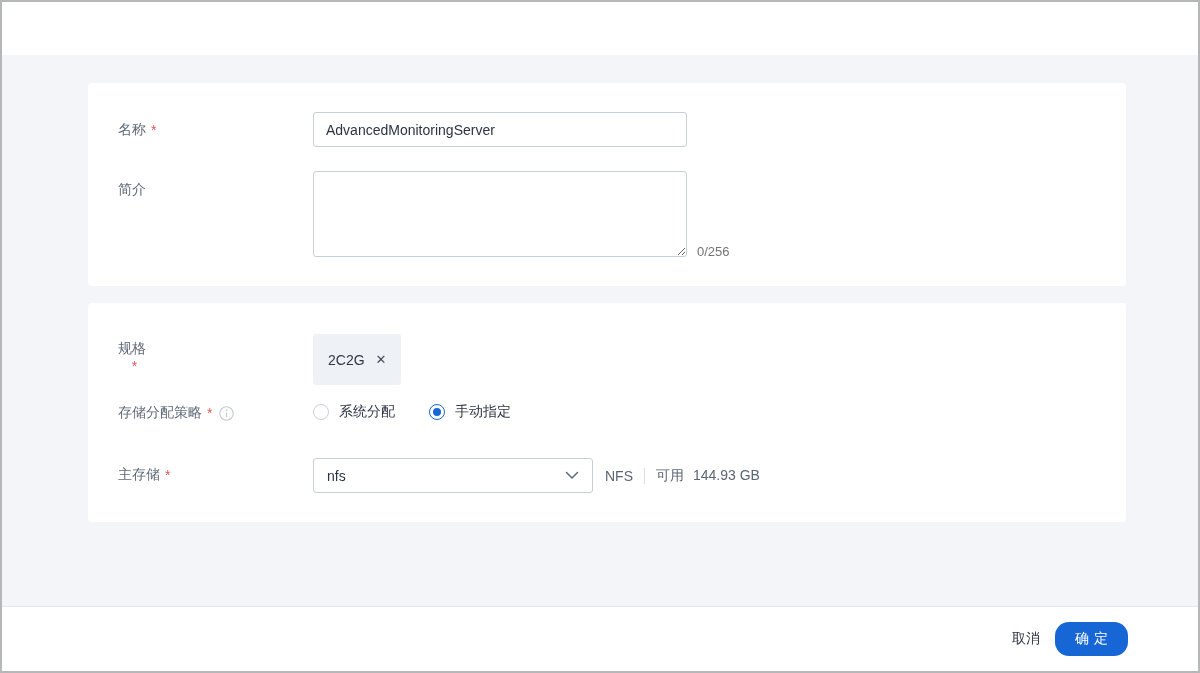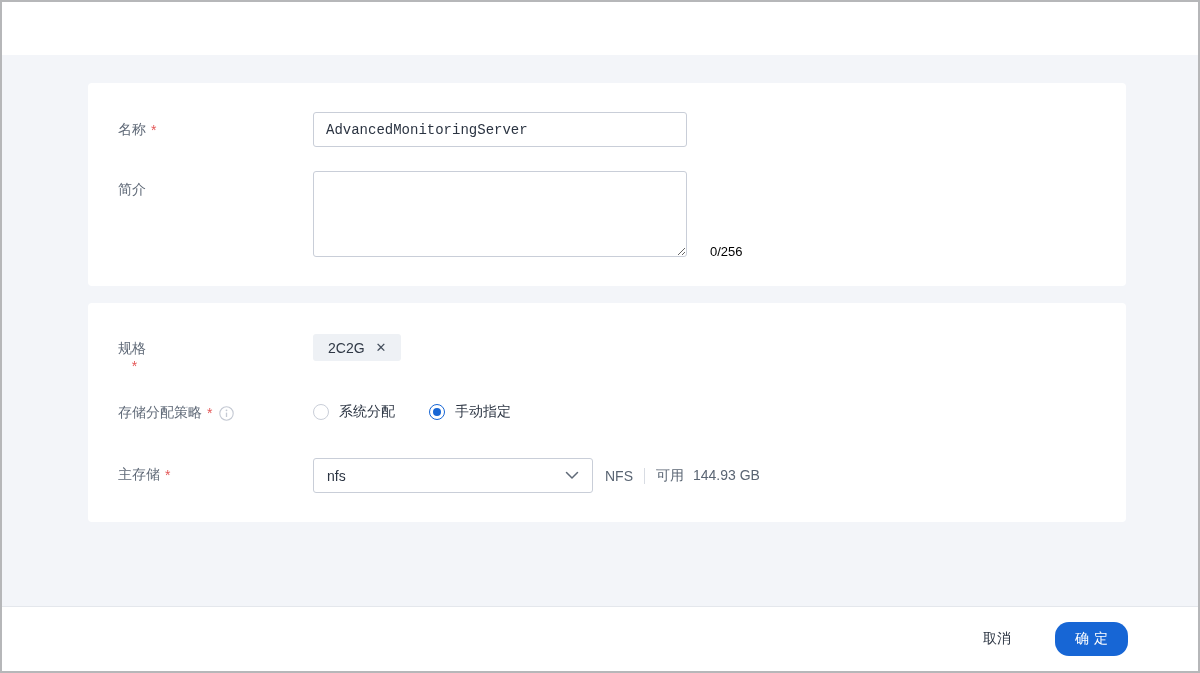--- a/index.html
+++ b/index.html
@@ -19,31 +19,31 @@
   .content{position:absolute;top:53px;left:0;right:0;bottom:65px;background:#f3f5f9;}
   .card{position:absolute;left:86px;width:1038px;background:#fff;border-radius:4px;}
   .card-basic{top:28px;height:203px;}
   .card-config{top:248px;height:219px;}
   .row-label{position:absolute;left:30px;font-size:14px;color:#5f6977;display:flex;align-items:center;}
   .required{color:#e45656;margin-left:5px;font-size:14px;}
   .info-icon{margin-left:7px;display:flex;align-items:center;}
   .text-input{
     position:absolute;left:225px;top:29px;width:374px;height:35px;box-sizing:border-box;
     border:1px solid #c9ced8;border-radius:3px;padding:0 12px;font-size:14px;color:#2b3442;
-    font-family:Liberation Mono, monospace;background:#fff;outline:none;
+    font-family:Liberation Sans, sans-serif;background:#fff;outline:none;
   }
   .textarea{
     position:absolute;left:225px;top:88px;width:374px;height:86px;box-sizing:border-box;
     border:1px solid #c9ced8;border-radius:3px;padding:8px 12px;font-size:14px;color:#2b3442;
     font-family:inherit;resize:both;outline:none;
   }
-  .counter{position:absolute;left:622px;top:161px;font-size:13px;color:#000000;}
+  .counter{position:absolute;left:609px;top:161px;font-size:13px;color:#737373;}
   
   .tag{
-    position:absolute;left:225px;top:31px;height:27px;display:inline-flex;align-items:center;
+    position:absolute;left:225px;top:31px;height:51px;display:inline-flex;align-items:center;
     gap:11px;padding:0 15px;background:#eef1f5;border-radius:3px;font-size:14px;color:#2f3845;
   }
   .tag-close{font-size:13px;color:#444e5c;cursor:pointer;line-height:1;}
   
   .radio-group{position:absolute;left:225px;top:100px;display:flex;gap:34px;align-items:center;}
   .radio{display:flex;align-items:center;gap:10px;cursor:pointer;}
   .radio-circle{
     width:16px;height:16px;border-radius:50%;border:1px solid #c9ced8;background:#fff;
     box-sizing:border-box;position:relative;flex:0 0 auto;
   }
@@ -62,21 +62,21 @@
   .storage-info{
     position:absolute;left:517px;top:155px;height:35px;display:flex;align-items:center;
     gap:11px;font-size:14px;color:#5a6573;
   }
   .vdivider{width:1px;height:16px;background:#d8dce3;}
   .avail-group{display:flex;align-items:flex-start;gap:9px;}
   
   .footer{
     position:absolute;left:0;right:0;bottom:0;height:64px;background:#fff;
     border-top:1px solid #e4e7ec;display:flex;align-items:center;justify-content:flex-end;
-    padding-right:70px;gap:44px;
+    padding-right:70px;gap:15px;
   }
   .cancel-btn{font-size:14px;color:#2b3442;cursor:pointer;}
   .confirm-btn{
     min-width:73px;height:34px;background:#1766d5;color:#fff;border:none;border-radius:14px;
     font-size:14px;font-family:inherit;cursor:pointer;display:flex;align-items:center;justify-content:center;
   }
   .confirm-btn span{letter-spacing:5px;margin-right:-5px;}
 </style>
 </head>
 <body>

